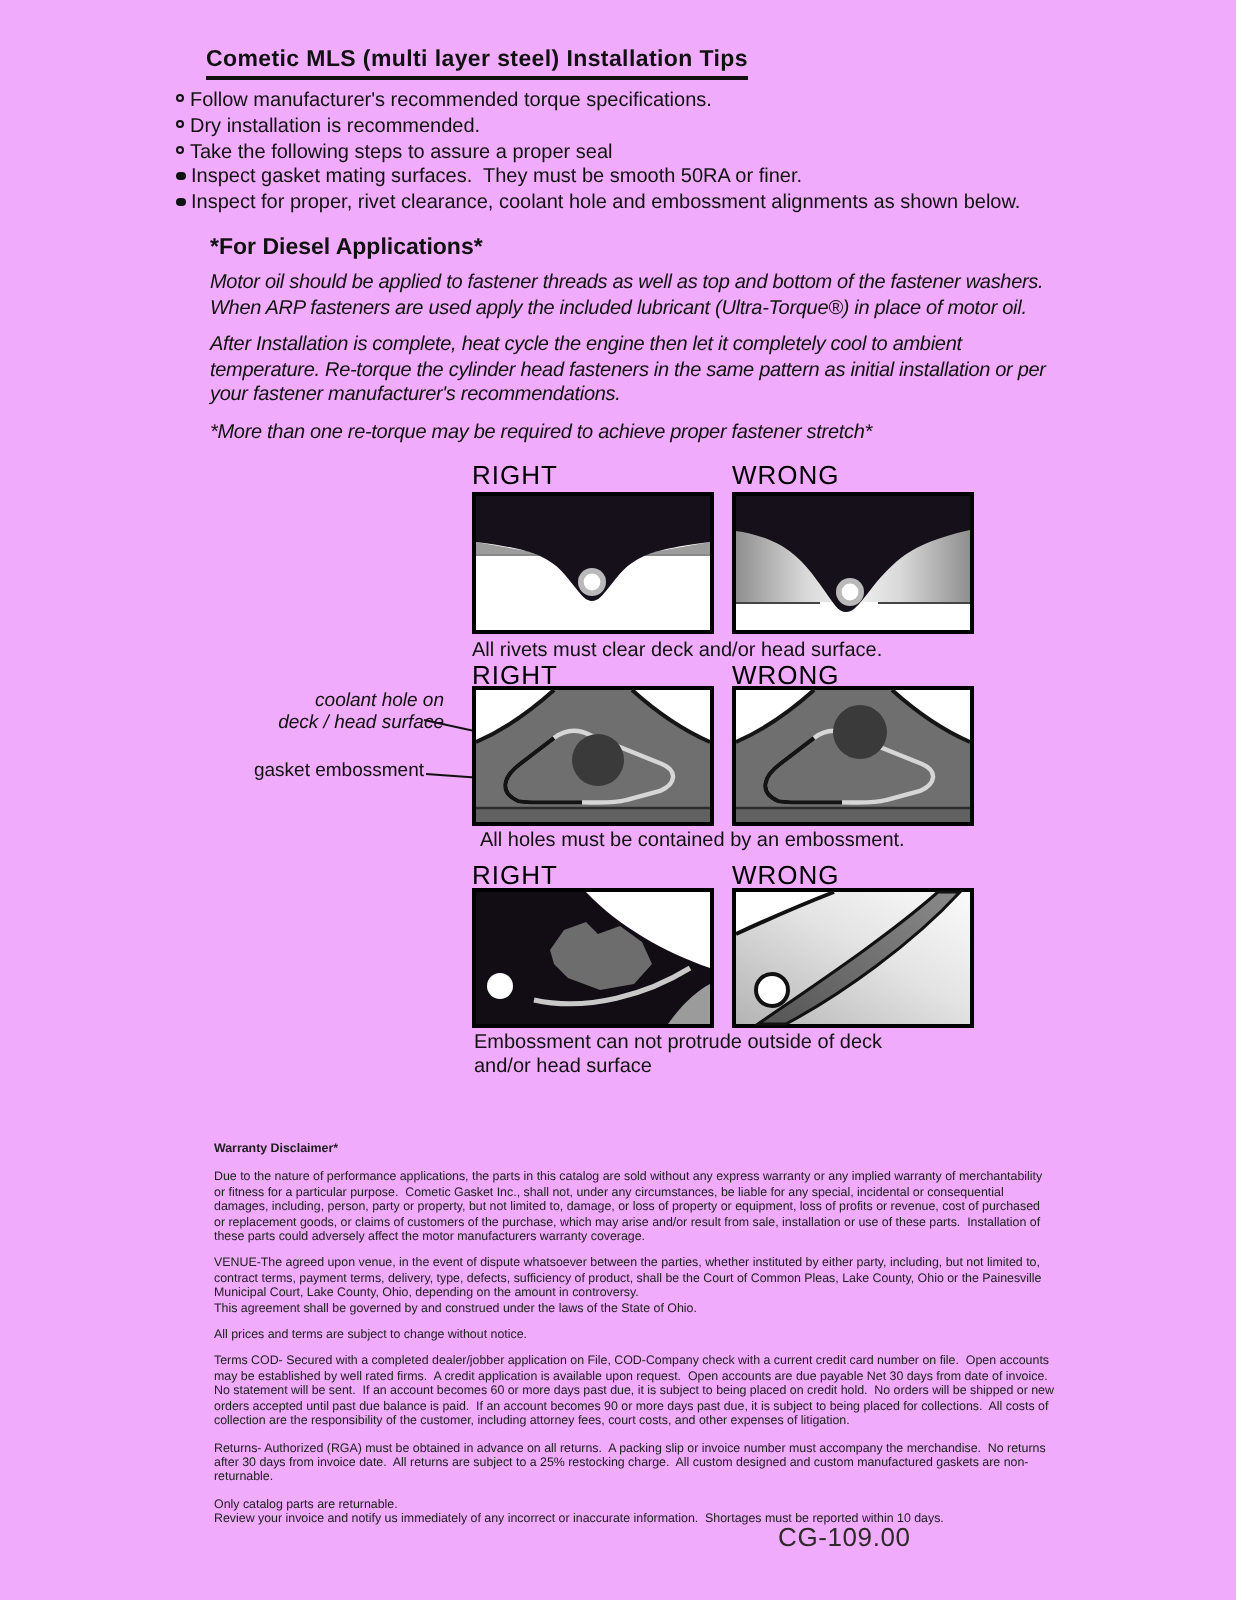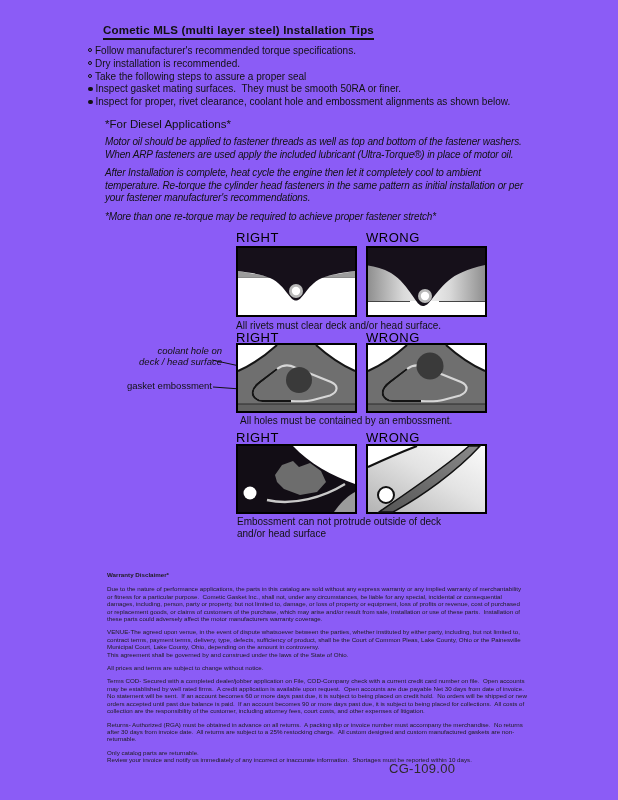--- a/index.html
+++ b/index.html
@@ -1,39 +1,39 @@
 <!DOCTYPE html>
 <html><head>
 <meta charset="utf-8">
 <style>
   * { margin:0; padding:0; box-sizing:border-box; }
   html,body { background:#e8e8e8; }
   .page {
-    position:relative; width:618px; height:800px; background:#8b5cf6;
+    position:relative; width:618px; height:800px; background:#f0abfc;
     font-family:"Liberation Sans","DejaVu Sans",sans-serif; color:#111;
     overflow:hidden; margin:0 auto;
   }
   .title {
     position:absolute; left:103px; top:24px;
     font-size:11.5px; font-weight:bold; letter-spacing:.2px;
     border-bottom:2px solid #111; padding-bottom:2px; white-space:nowrap;
   }
   .tips { position:absolute; left:88px; top:45px; font-size:10px; width:460px; }
   .tip-line { line-height:12.8px; white-space:pre-wrap; }
   .tip-line.sub { }
   .marker-o {
     display:inline-block; width:4px; height:4px; border:1px solid #111;
     border-radius:50%; margin-right:3px; vertical-align:2px;
   }
   .marker-f {
     display:inline-block; width:4.5px; height:4.5px; background:#111;
     border-radius:50%; margin-right:3px; vertical-align:1px;
   }
   .diesel { position:absolute; left:105px; top:118px; width:432px; font-size:10px; }
-  .diesel h2 { font-size:11.5px; font-weight:normal; margin-bottom:6px; }
+  .diesel h2 { font-size:11.5px; font-weight:bold; margin-bottom:6px; }
   .diesel p { line-height:12.6px; margin-bottom:6px; letter-spacing:-.15px; white-space:pre-wrap;font-style:italic; }
 
   .rw-label { position:absolute; width:121px; text-align:left; font-size:13px; color:#000; letter-spacing:.5px; }
   .frame { position:absolute; width:121px; }
   .frame svg { display:block; }
   .caption { position:absolute; font-size:10px; line-height:11.5px; white-space:pre-wrap; }
 
   .annot { position:absolute; font-size:9.5px; line-height:11px; text-align:right; color:#111; }
   .annot-lines { position:absolute; left:115px; top:343px; pointer-events:none; }
 

